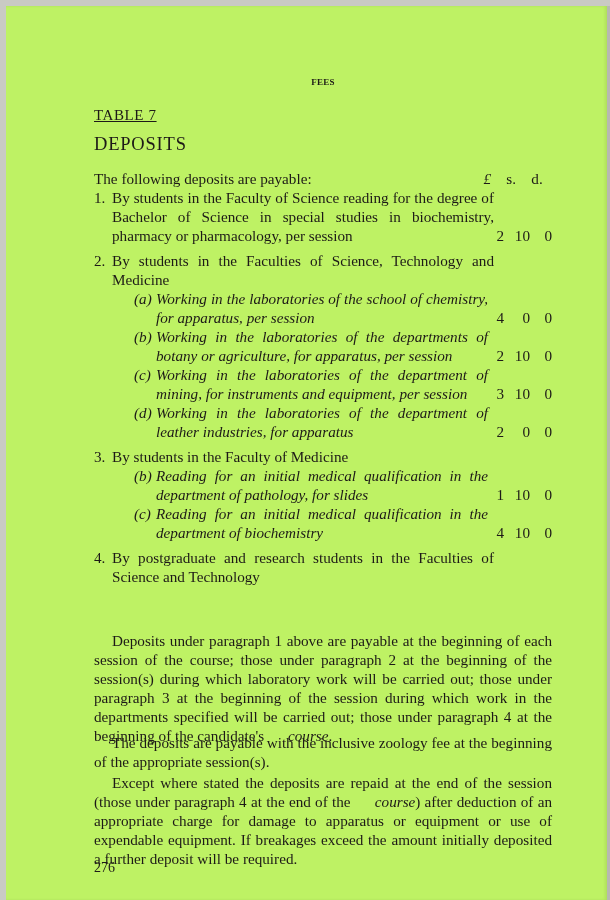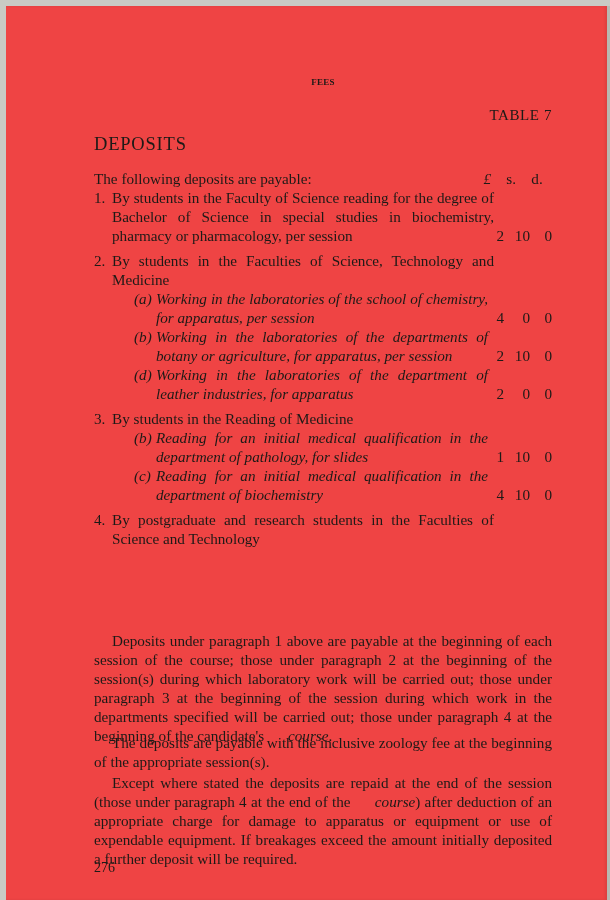--- a/index.html
+++ b/index.html
@@ -3,37 +3,37 @@
 <meta charset="utf-8">
 <style>
   html, body { margin: 0; padding: 0; }
   body {
     width: 610px; height: 900px; overflow: hidden;
     background: #c9cac4;
     font-family: "DejaVu Serif", "Liberation Serif", serif;
   }
   .page {
     position: absolute; left: 6px; top: 6px; width: 601px; height: 894px;
-    background: #ef4444;
+    background: #bef264;
     box-shadow: inset -2px 0 3px rgba(0,0,0,0.08);
   }
   .content {
     position: absolute; left: 88px; top: 0; width: 458px;
     font-family: "Liberation Serif", "DejaVu Serif", serif;
     color: #1d1a17;
     font-size: 15.2px;
     line-height: 19px;
   }
   .running-head {
     position: absolute; top: 67px; left: 0; width: 458px; text-align: center;
     font-size: 9px; font-weight: bold; letter-spacing: 0.3px;
   }
   .table-label {
-    position: absolute; top: 100px; left: 0; width: 458px; text-align: right;
-    font-size: 15px; letter-spacing: 0.6px;
+    position: absolute; top: 100px; left: 0; width: 458px; text-align: left;
+    font-size: 15px; letter-spacing: 0.6px; text-decoration: underline;
   }
   .table-title {
     position: absolute; top: 129px; left: 0; width: 458px; text-align: left;
     font-size: 18.5px; letter-spacing: 0.8px;
   }
   .intro {
     position: absolute; top: 163px; left: 0; width: 458px;
   }
   .cols { position: absolute; right: 4px; top: 0; }
   .cols span { display: inline-block; text-align: center; }
@@ -89,26 +89,30 @@
         </div>
         <div class="row sub-item">
           <span class="text"><span style="display: inline-block; width: 22px; text-indent: 0px;">(a)</span><span>Working in the laboratories of the school of chemistry, for apparatus, per session</span></span>
           <span class="amt"><span class="l">4</span><span class="s">0</span><span class="d">0</span></span>
         </div>
         <div class="row sub-item">
           <span class="text"><span style="display: inline-block; width: 22px; text-indent: 0px;">(b)</span><span>Working in the laboratories of the departments of botany or agriculture, for apparatus, per session</span></span>
           <span class="amt"><span class="l">2</span><span class="s">10</span><span class="d">0</span></span>
         </div>
         <div class="row sub-item">
+          <span class="text"><span style="display: inline-block; width: 22px; text-indent: 0px;">(c)</span><span>Working in the laboratories of the department of mining, for instruments and equipment, per session</span></span>
+          <span class="amt"><span class="l">3</span><span class="s">10</span><span class="d">0</span></span>
+        </div>
+        <div class="row sub-item">
           <span class="text"><span style="display: inline-block; width: 22px; text-indent: 0px;">(d)</span><span>Working in the laboratories of the department of leather industries, for apparatus</span></span>
           <span class="amt"><span class="l">2</span><span class="s">0</span><span class="d">0</span></span>
         </div>
         <div class="gap"></div>
         <div class="row num-item">
-          <span class="text"><span style="display: inline-block; width: 18px; text-indent: 0px;">3.</span><span>By students in the Reading of Medicine</span></span>
+          <span class="text"><span style="display: inline-block; width: 18px; text-indent: 0px;">3.</span><span>By students in the Faculty of Medicine</span></span>
         </div>
         <div class="row sub-item">
           <span class="text"><span style="display: inline-block; width: 22px; text-indent: 0px;">(b)</span><span>Reading for an initial medical qualification in the department of pathology, for slides</span></span>
           <span class="amt"><span class="l">1</span><span class="s">10</span><span class="d">0</span></span>
         </div>
         <div class="row sub-item">
           <span class="text"><span style="display: inline-block; width: 22px; text-indent: 0px;">(c)</span><span>Reading for an initial medical qualification in the department of biochemistry</span></span>
           <span class="amt"><span class="l">4</span><span class="s">10</span><span class="d">0</span></span>
         </div>
         <div class="gap"></div>

